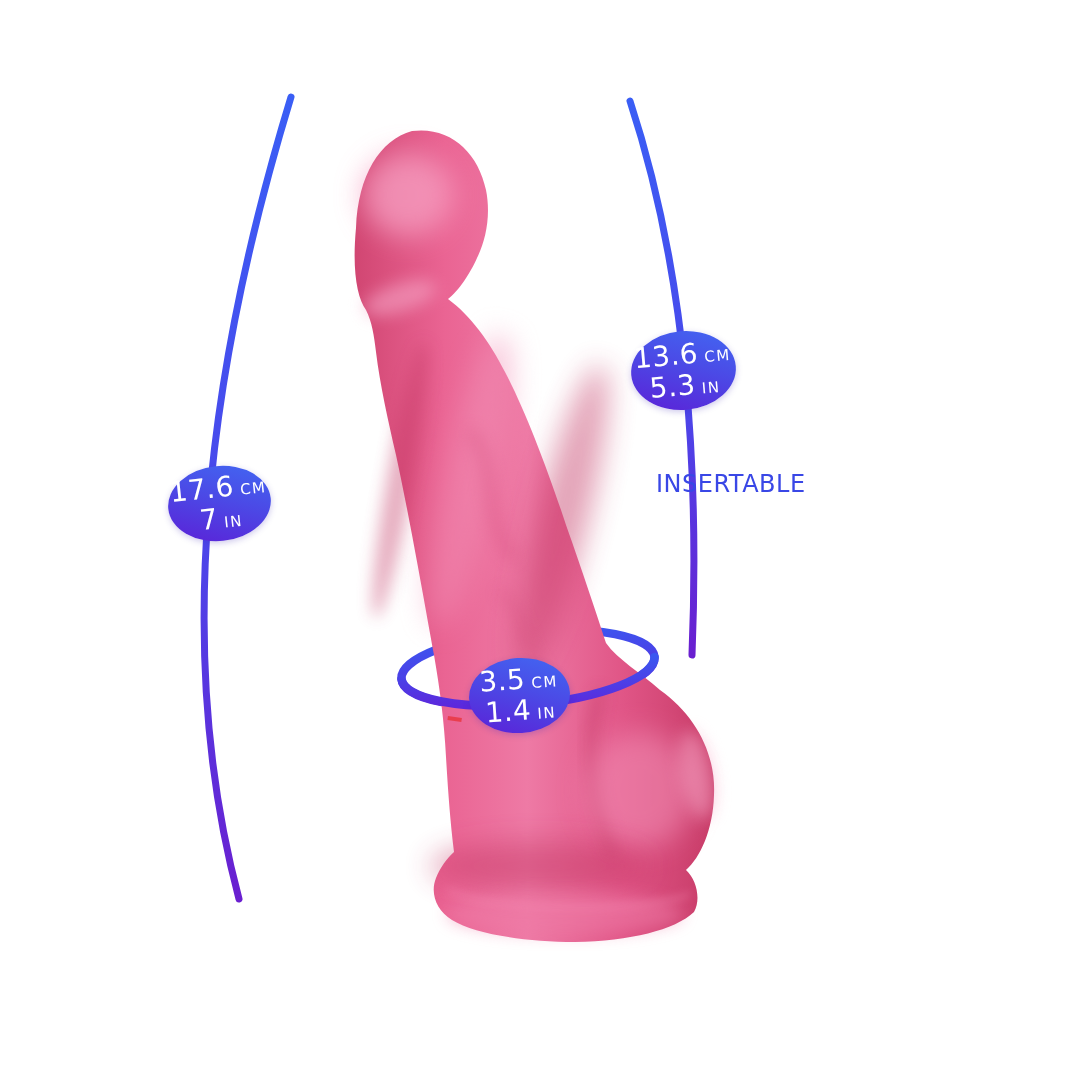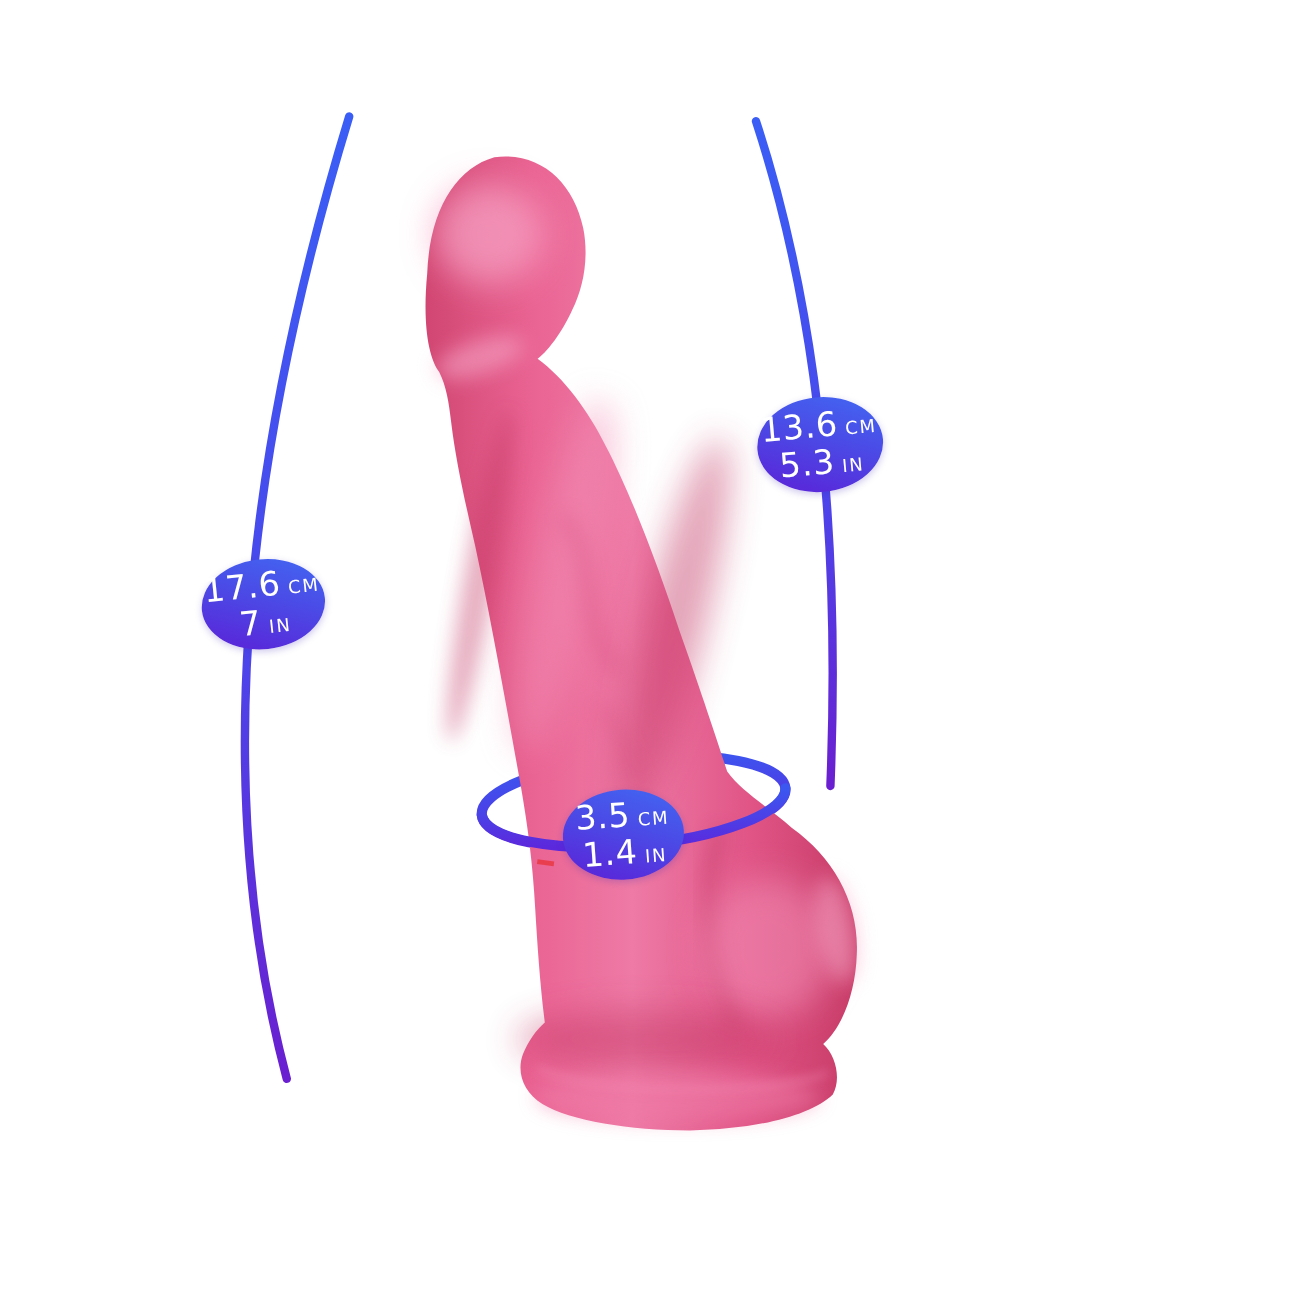--- a/index.html
+++ b/index.html
@@ -152,15 +152,16 @@
       <span class="val">3.5</span>
       <span class="unit">CM</span>
     </div>
     <div class="row">
       <span class="val">1.4</span>
       <span class="unit">IN</span>
     </div>
   </div>
 
   <div class="caption">
+    <div>Insertable</div>
   </div>
 
 </div>
 
 </body></html>

